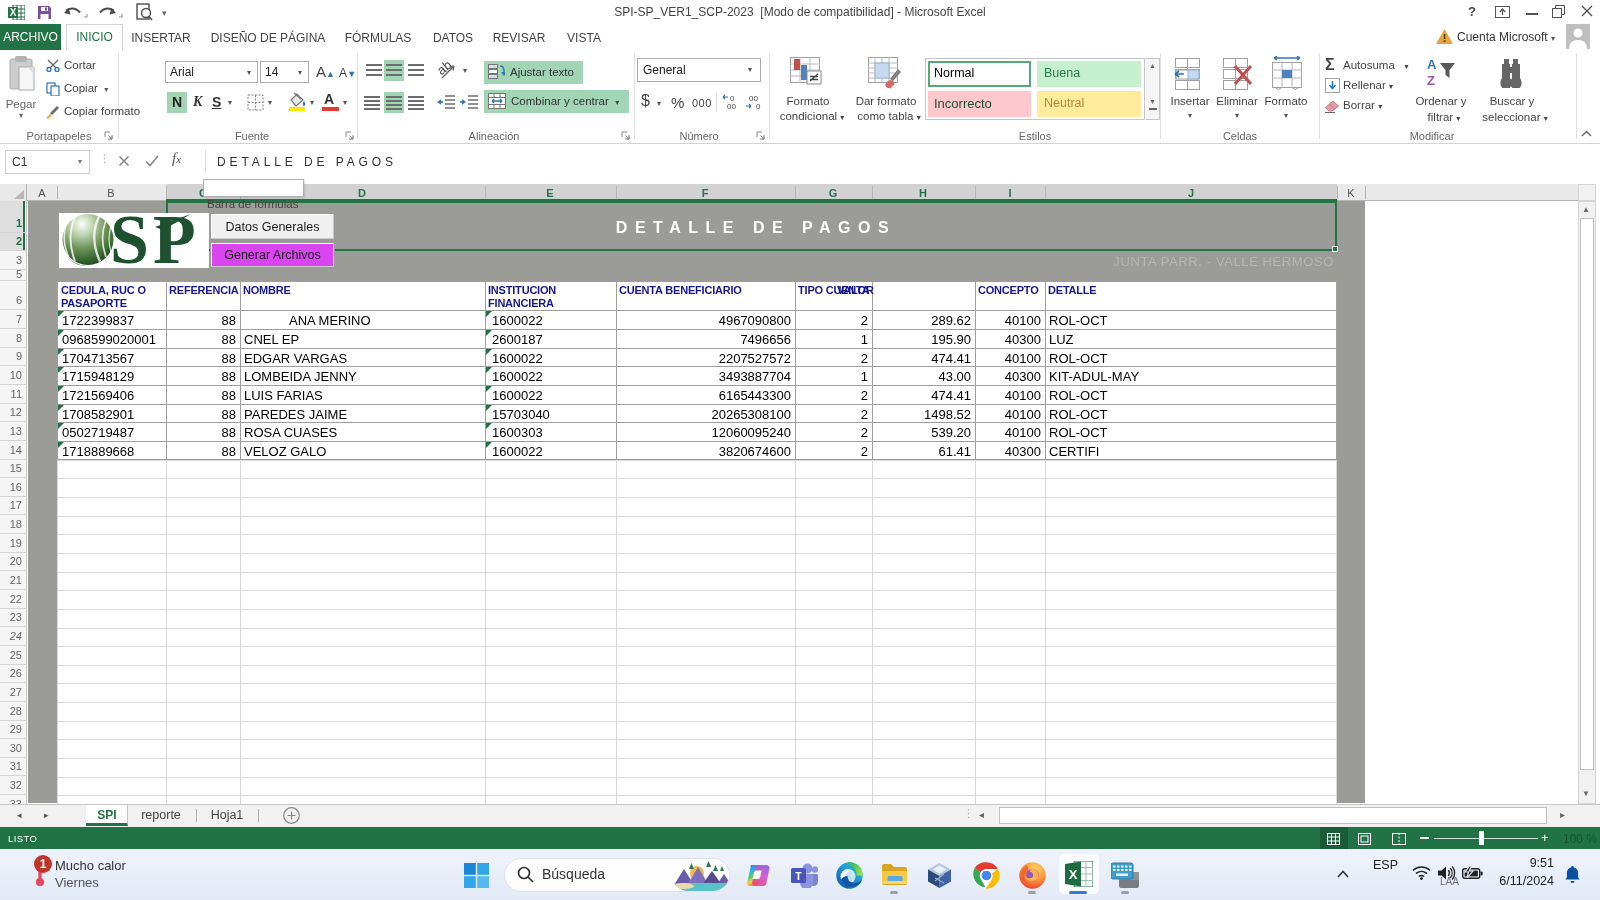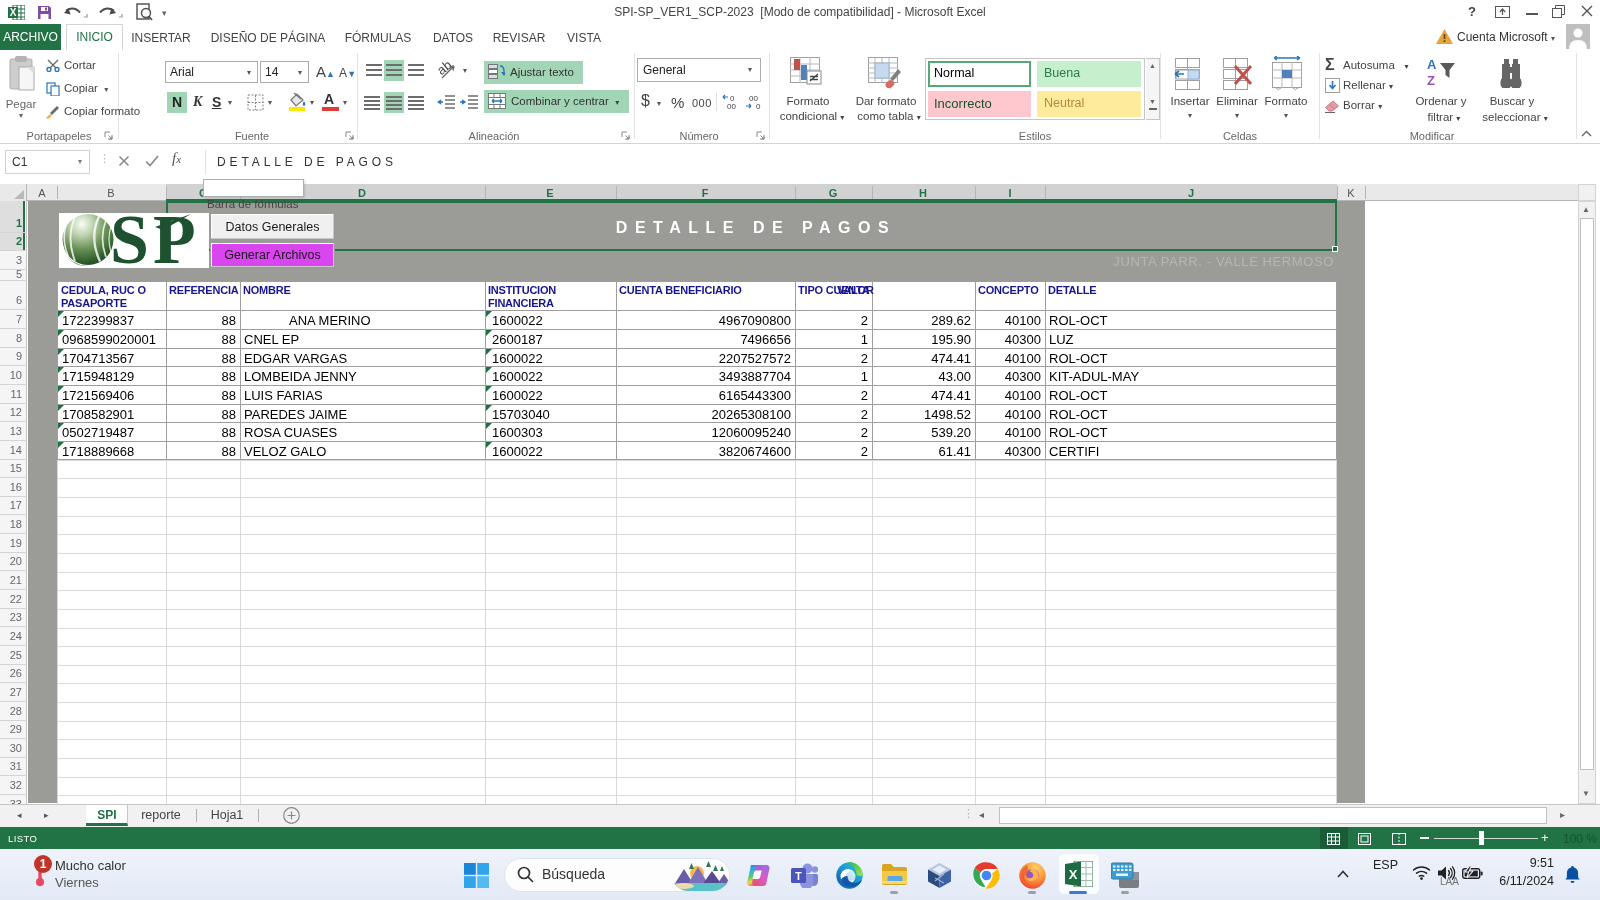--- a/index.html
+++ b/index.html
@@ -446,21 +446,21 @@
 <div class="tx" style="left:0;top:335.7px;width:22px;text-align:right;font-size:11px;color:#666;font-weight:normal;">19</div>
 <div class="ab" style="left:0;top:369.4px;width:27px;height:1px;background:#d4d4d4;"></div>
 <div class="tx" style="left:0;top:354.4px;width:22px;text-align:right;font-size:11px;color:#666;font-weight:normal;">20</div>
 <div class="ab" style="left:0;top:388.0px;width:27px;height:1px;background:#d4d4d4;"></div>
 <div class="tx" style="left:0;top:373.0px;width:22px;text-align:right;font-size:11px;color:#666;font-weight:normal;">21</div>
 <div class="ab" style="left:0;top:406.6px;width:27px;height:1px;background:#d4d4d4;"></div>
 <div class="tx" style="left:0;top:391.6px;width:22px;text-align:right;font-size:11px;color:#666;font-weight:normal;">22</div>
 <div class="ab" style="left:0;top:425.3px;width:27px;height:1px;background:#d4d4d4;"></div>
 <div class="tx" style="left:0;top:410.3px;width:22px;text-align:right;font-size:11px;color:#666;font-weight:normal;">23</div>
 <div class="ab" style="left:0;top:443.9px;width:27px;height:1px;background:#d4d4d4;"></div>
-<div class="tx" style="left:0;top:428.9px;width:22px;text-align:right;font-size:11px;color:#666;font-weight:normal;">24</div>
+<div class="tx" style="left:0;top:428.9px;width:22px;text-align:right;font-size:11px;color:#666;font-weight:normal;font-style:italic;">24</div>
 <div class="ab" style="left:0;top:462.6px;width:27px;height:1px;background:#d4d4d4;"></div>
 <div class="tx" style="left:0;top:447.6px;width:22px;text-align:right;font-size:11px;color:#666;font-weight:normal;">25</div>
 <div class="ab" style="left:0;top:481.2px;width:27px;height:1px;background:#d4d4d4;"></div>
 <div class="tx" style="left:0;top:466.2px;width:22px;text-align:right;font-size:11px;color:#666;font-weight:normal;">26</div>
 <div class="ab" style="left:0;top:499.8px;width:27px;height:1px;background:#d4d4d4;"></div>
 <div class="tx" style="left:0;top:484.8px;width:22px;text-align:right;font-size:11px;color:#666;font-weight:normal;">27</div>
 <div class="ab" style="left:0;top:518.5px;width:27px;height:1px;background:#d4d4d4;"></div>
 <div class="tx" style="left:0;top:503.5px;width:22px;text-align:right;font-size:11px;color:#666;font-weight:normal;">28</div>
 <div class="ab" style="left:0;top:537.1px;width:27px;height:1px;background:#d4d4d4;"></div>
 <div class="tx" style="left:0;top:522.1px;width:22px;text-align:right;font-size:11px;color:#666;font-weight:normal;">29</div>

